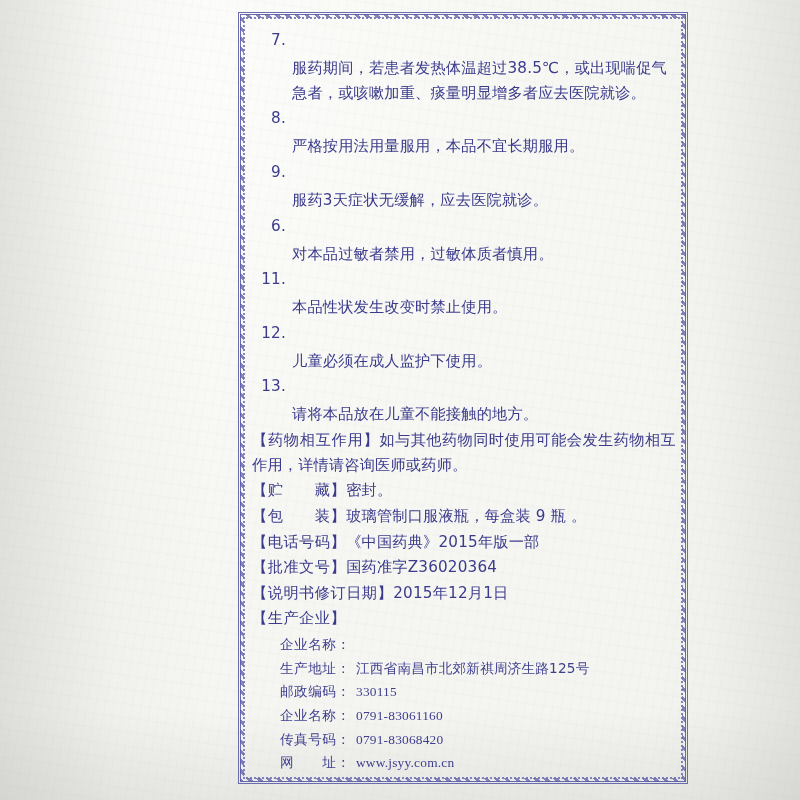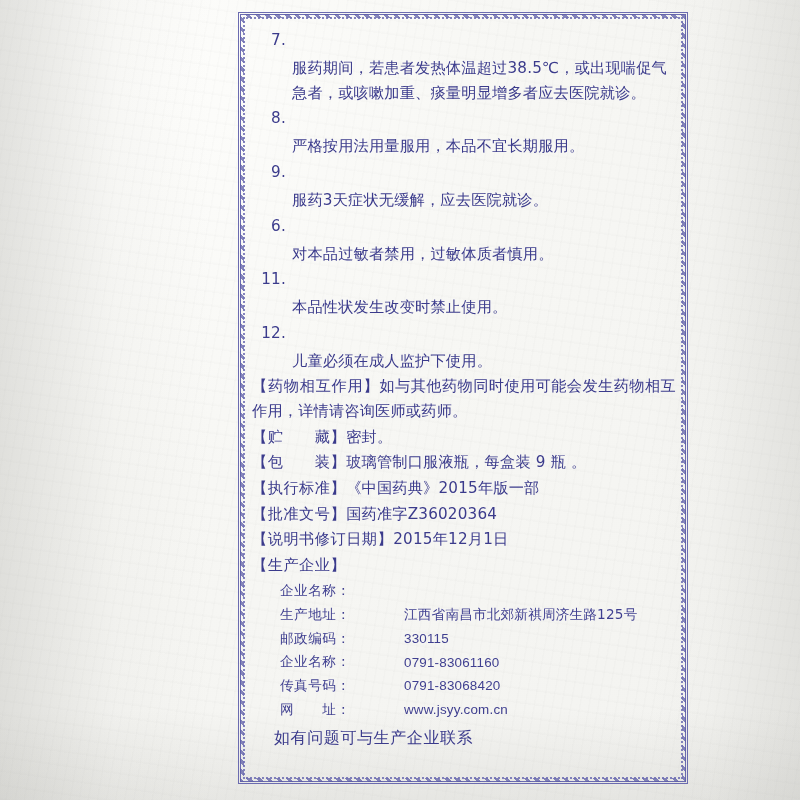--- a/index.html
+++ b/index.html
@@ -124,33 +124,32 @@
   
   .mfg {
     margin-top: 2px;
     padding-left: 28px;
     font-size: 13.6px;
     line-height: 1.74;
     color: #3f3f90;
   }
   .mfg-row {
     display: flex;
-    align-items: flex-end;
-    gap: 48px;
+    align-items: flex-start;
   }
   .mfg-row .k {
     flex: 0 0 auto;
     width: 76px;
     letter-spacing: 0.5px;
   }
   .mfg-row .v {
     flex: 1 1 auto;
   }
   .v-latin {
-    font-family: Liberation Sans, sans-serif;
+    font-family: Liberation Serif, serif;
     font-size: 13.4px;
   }
 
   .footer-note {
     margin-top: 4px;
     padding-left: 22px;
     font-size: 16px;
     letter-spacing: 0.6px;
   }
 
@@ -196,37 +195,41 @@
     <div class="num-row">
       <div class="num">11.</div>
       <div class="txt">本品性状发生改变时禁止使用。</div>
     </div>
 
     <div class="num-row">
       <div class="num">12.</div>
       <div class="txt">儿童必须在成人监护下使用。</div>
     </div>
 
+    <div class="num-row">
+      <div class="num">13.</div>
+      <div class="txt">请将本品放在儿童不能接触的地方。</div>
+    </div>
 
 
     <div class="block para">
       <span class="sec-title">【药物相互作用】</span><span>如与其他药物同时使用可能会发生药物相互作用，详情请咨询医师或药师。</span>
     </div>
 
     <div class="block">
       <span class="sec-title">【贮　　藏】</span><span>密封。</span>
     </div>
 
     <div class="block para">
       <span class="sec-title">【包　　装】</span><span>玻璃管制口服液瓶，每盒装 9 瓶 。</span>
     </div>
 
 
     <div class="block para">
-      <span class="sec-title">【执行标准】</span><span>《中国药典》2015年版一部</span>
+      <span class="sec-title">【电话号码】</span><span>《中国药典》2015年版一部</span>
     </div>
 
     <div class="block">
       <span class="sec-title">【批准文号】</span><span>国药准字Z36020364</span>
     </div>
 
     <div class="block">
       <span class="sec-title">【说明书修订日期】</span><span>2015年12月1日</span>
     </div>
 

